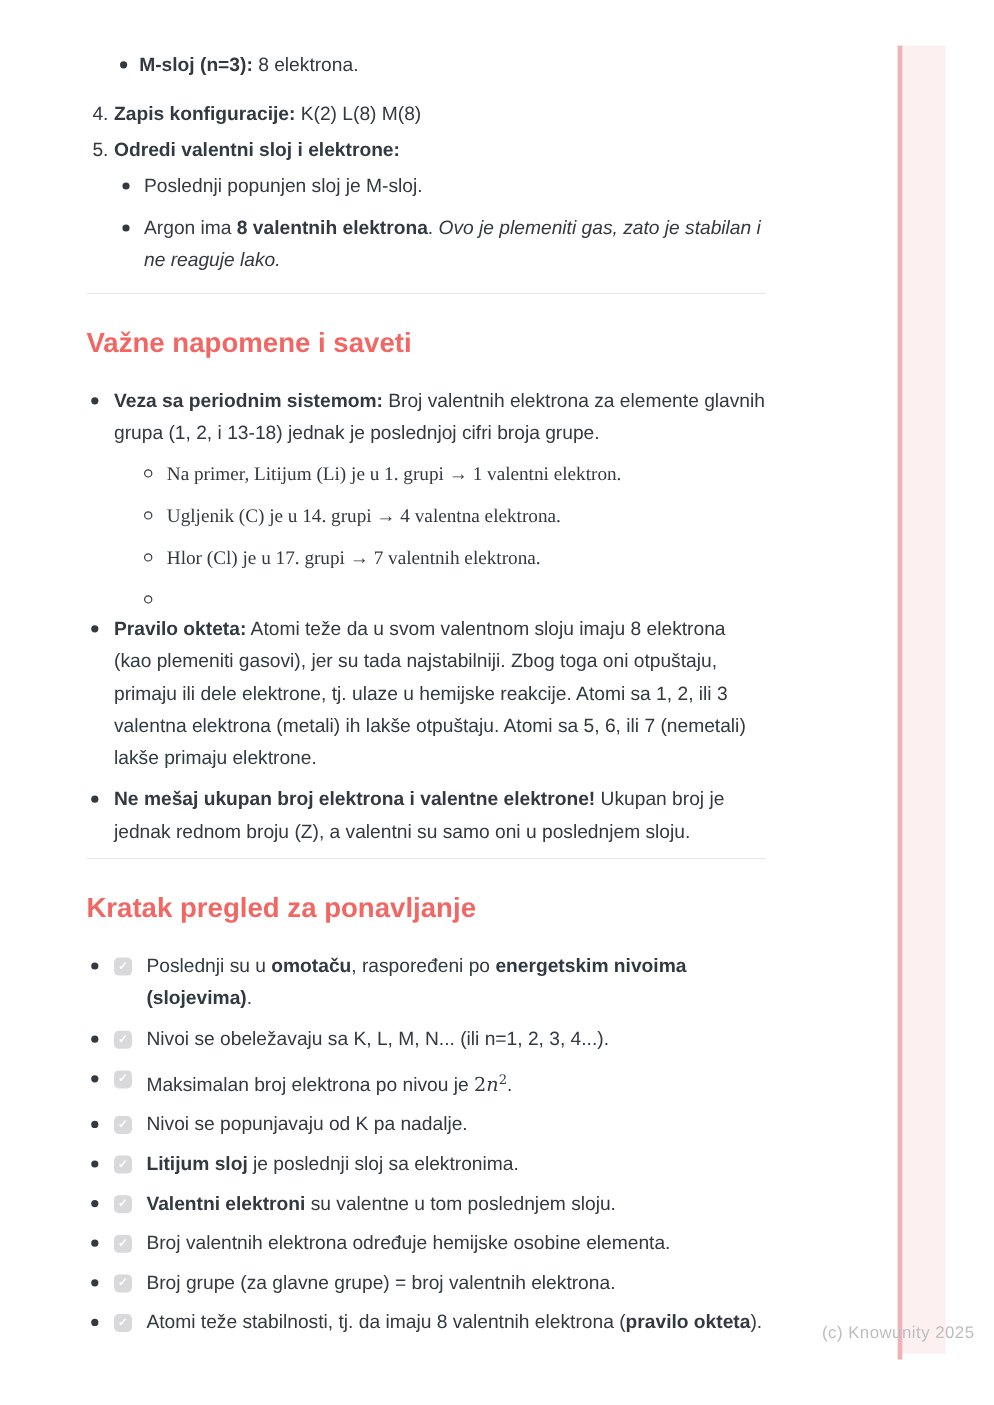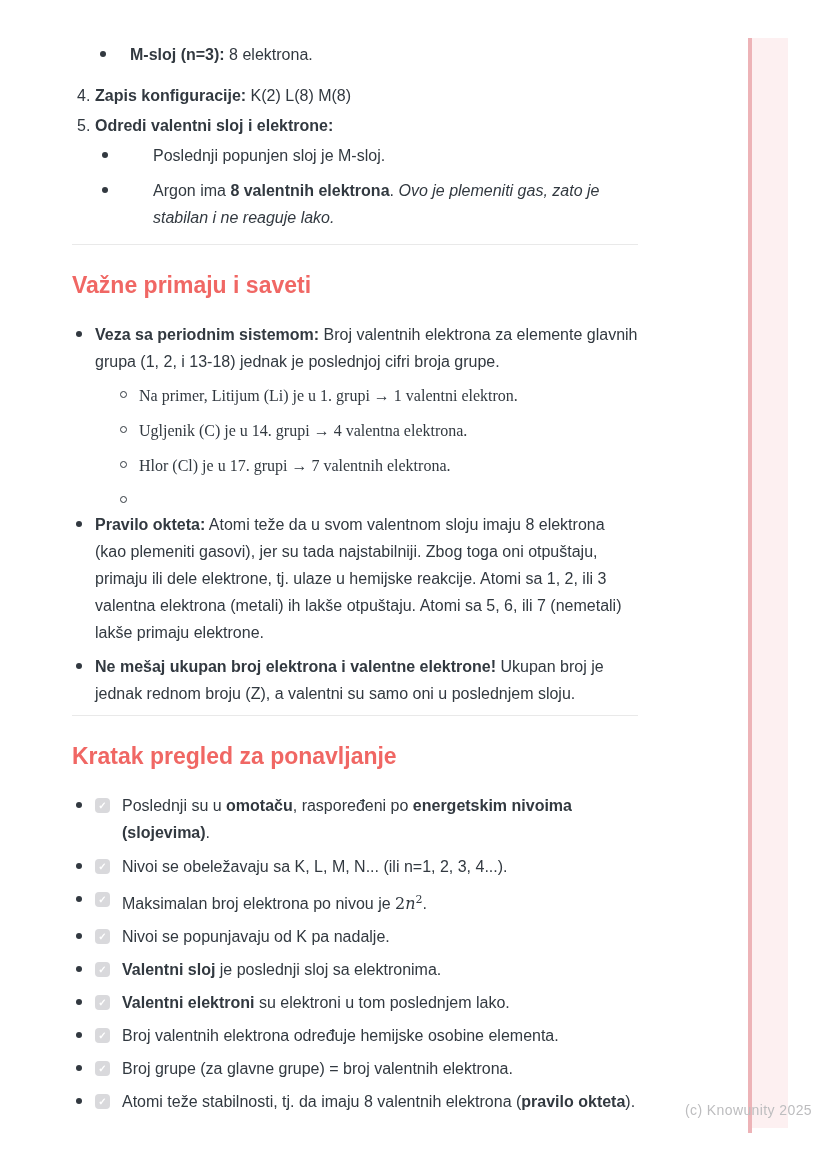--- a/index.html
+++ b/index.html
@@ -19,29 +19,29 @@
   b{font-weight:700;}
   .it{font-style:italic;}
   
   .marker{flex:0 0 auto;display:flex;justify-content:flex-start;}
   .dot{width:6px;height:6px;border-radius:50%;background:#323940;margin-top:10px;}
   .ring{width:5px;height:5px;border-radius:50%;border:1.5px solid #323940;background:transparent;margin-top:9px;}
   .num{font-size:16px;}
   
   .l1{padding-left:28px;}  .l1 .marker{width:16px;}
   .ln{padding-left:5px;}   .ln .marker{width:18px;}
-  .l2{padding-left:30px;gap:33px;}  .l2 .marker{width:18px;}
+  .l2{padding-left:30px;}  .l2 .marker{width:18px;}
   .nb{padding-left:4px;justify-content:flex-end;}   .nb .marker{width:19px;}
   .nsub{padding-left:48px;}.nsub .marker{width:19px;}
   .rv{padding-left:4px;}   .rv .marker{width:19px;}
   
   .checkbox{flex:0 0 auto;width:15px;height:15px;border-radius:4px;background:#d9d9dc;margin:6px 12px 0 0;
     display:flex;align-items:center;justify-content:center;font-size:10px;font-weight:700;color:#ffffff;line-height:1;}
   
-  .m-a1{margin-top:41px;margin-bottom:14px;gap:14px;}
+  .m-a1{margin-top:41px;margin-bottom:14px;}
   .m-a2{margin-bottom:3px;}
   .m-a3{margin-bottom:3px;}
   .m-s1{margin-bottom:8px;}
   .divider{height:1px;background:#e9e9e9;border:none;margin:13px 0 0 0;}
   .divider.d2{margin-top:8px;}
   h2{font-size:23px;line-height:28px;font-weight:700;color:#f06764;margin:26px 0 22px 0;}
   .note-item{margin-bottom:7px;}
   .sub-item{margin-top:1px;margin-bottom:8px;font-family:Liberation Serif, serif;}
   .rv-item{margin-bottom:6px;}
   .rv-item.first{margin-bottom:7px;}
@@ -86,21 +86,21 @@
     </div>
     <div class="row l2">
       <span class="marker">
           <span class="dot"></span>
         </span>
       <div class="txt"><span>Argon ima </span><b>8 valentnih elektrona</b><span>. </span><span class="it">Ovo je plemeniti gas, zato je stabilan i ne reaguje lako.</span></div>
     </div>
 
     <hr class="divider">
 
-    <h2>Važne primaju i saveti</h2>
+    <h2>Važne napomene i saveti</h2>
 
     <div class="row nb note-item">
       <span class="marker">
           <span class="dot"></span>
         </span>
       <div class="txt"><b>Veza sa periodnim sistemom:</b><span> Broj valentnih elektrona za elemente glavnih grupa (1, 2, i 13-18) jednak je poslednjoj cifri broja grupe.</span></div>
     </div>
 
     <div class="row nsub sub-item">
       <span class="marker">
@@ -174,29 +174,29 @@
         </span>
       <span class="checkbox">✓</span>
       <div class="txt">Nivoi se popunjavaju od K pa nadalje.</div>
     </div>
 
     <div class="row rv rv-item">
       <span class="marker">
           <span class="dot"></span>
         </span>
       <span class="checkbox">✓</span>
-      <div class="txt"><b>Valentni sloj</b><span> je poslednji sloj sa elektronima.</span></div>
-    </div>
-
-    <div class="row rv rv-item">
-      <span class="marker">
-          <span class="dot"></span>
-        </span>
-      <span class="checkbox">✓</span>
-      <div class="txt"><b>Valentni elektroni</b><span> su elektroni u tom poslednjem lako.</span></div>
+      <div class="txt"><b>Litijum sloj</b><span> je poslednji sloj sa elektronima.</span></div>
+    </div>
+
+    <div class="row rv rv-item">
+      <span class="marker">
+          <span class="dot"></span>
+        </span>
+      <span class="checkbox">✓</span>
+      <div class="txt"><b>Valentni elektroni</b><span> su valentne u tom poslednjem sloju.</span></div>
     </div>
 
     <div class="row rv rv-item">
       <span class="marker">
           <span class="dot"></span>
         </span>
       <span class="checkbox">✓</span>
       <div class="txt">Broj valentnih elektrona određuje hemijske osobine elementa.</div>
     </div>
 

